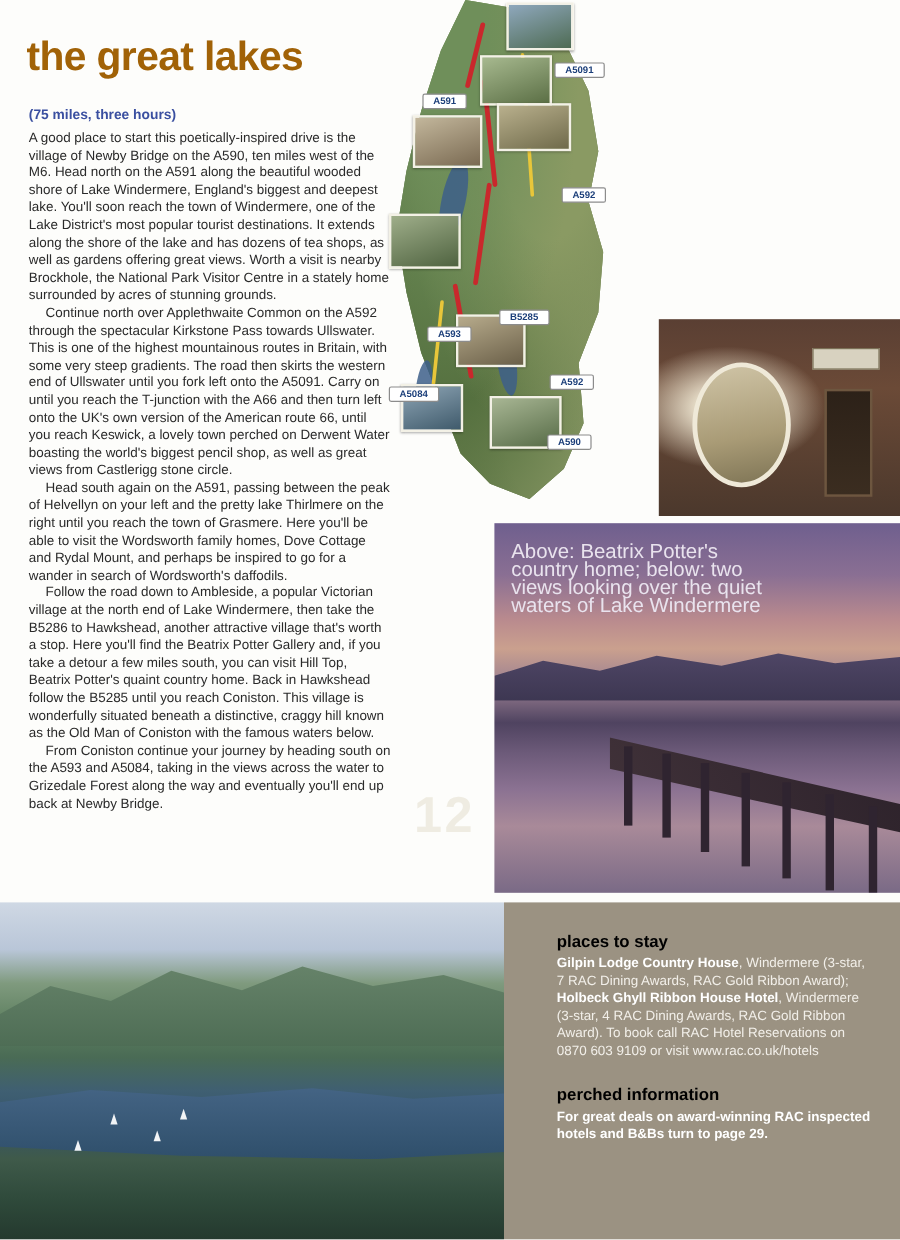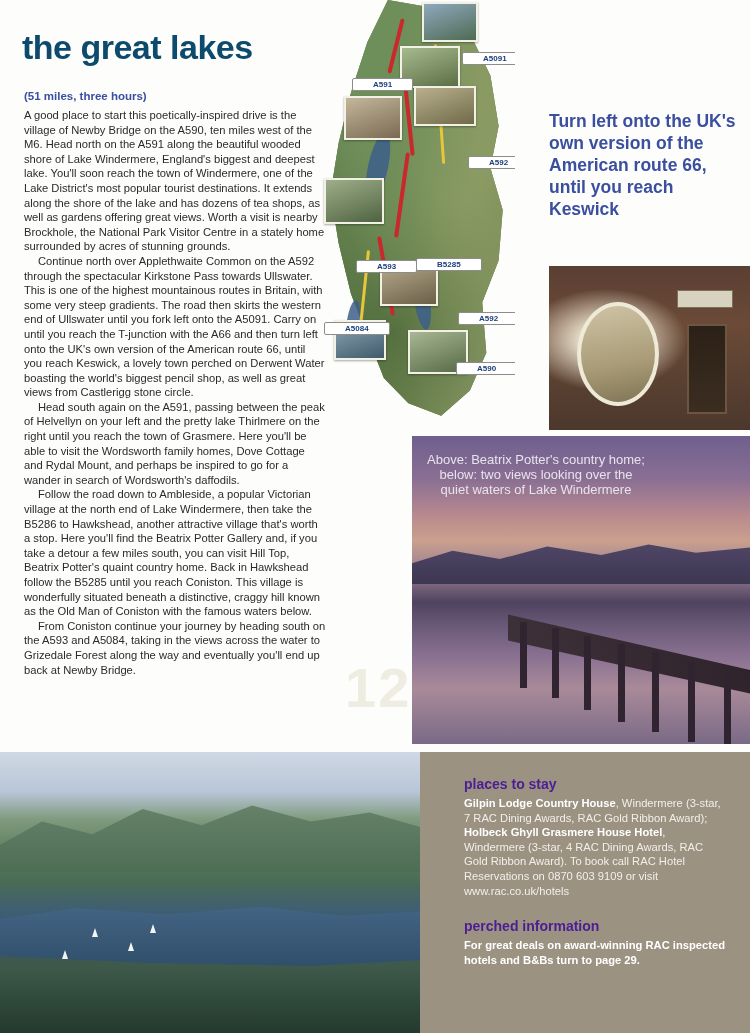--- a/index.html
+++ b/index.html
@@ -23,21 +23,21 @@
     background: #fdfdfb;
   }
 
   
   .headline {
     position: absolute;
     left: 22px;
     top: 28px;
     font-size: 34px;
     font-weight: bold;
-    color: #0c4a6e;
+    color: #a16207;
     letter-spacing: -0.5px;
   }
 
   .subhead {
     position: absolute;
     left: 24px;
     top: 90px;
     width: 300px;
     font-size: 11.5px;
     font-weight: bold;
@@ -70,21 +70,21 @@
     width: 380px;
     font-size: 10.5px;
     color: #4a5fb0;
   }
 
   
   .pagenum {
     position: absolute;
     left: 345px;
     top: 655px;
-    font-size: 56px;
+    font-size: 42px;
     font-weight: bold;
     color: #efece2;
     letter-spacing: 2px;
   }
 
   
   .pullquote {
     position: absolute;
     left: 549px;
     top: 110px;
@@ -136,21 +136,21 @@
     border-radius: 2px;
   }
   .road.yellow { background: #e8c63a; }
   .roadlabel {
     position: absolute;
     background: #ffffff;
     border: 1px solid #8c8c8c;
     color: #1c3f7a;
     font-size: 8px;
     font-weight: bold;
-    padding: 1px 20px;
+    padding: 1px 8px;
     border-radius: 2px;
     line-height: 9px;
   }
 
   
   .photo {
     position: absolute;
     overflow: hidden;
   }
 
@@ -205,23 +205,22 @@
     position: absolute;
     width: 7px;
     background: #2f2430;
   }
   .photo-caption {
     position: absolute;
     left: 426px;
     top: 452px;
     width: 220px;
     color: #e9e3ee;
-    font-size: 13px;
+    font-size: 17px;
     line-height: 15px;
-    text-align: center;
   }
 
   .photo-valley {
     left: 0px; top: 752px; width: 420px; height: 281px;
     background:
       linear-gradient(180deg,
         #cfd8e4 0%, #b9c6d8 14%,
         #7f9a7e 24%, #5d7f5f 36%,
         #4a6b55 46%,
         #3f5f72 56%, #35546a 66%,
@@ -255,21 +254,21 @@
     width: 330px;
     height: 281px;
     background: #9b9282;
   }
   .infopanel .pad {
     padding: 24px 24px 0 44px;
   }
   .panel-h {
     font-size: 14px;
     font-weight: bold;
-    color: #4c1d95;
+    color: #000000;
     margin: 0 0 4px 0;
   }
   .panel-h.vi { margin-top: 20px; }
   .panel-p {
     font-size: 11.2px;
     line-height: 14.6px;
     color: #f2efe9;
     margin: 0;
   }
 
@@ -277,34 +276,33 @@
     font-weight: bold;
     color: #ffffff;
   }
 </style>
 </head>
 <body>
 
 <div class="page">
 
   <div class="headline">the great lakes</div>
-  <div class="subhead">(51 miles, three hours)</div>
+  <div class="subhead">(75 miles, three hours)</div>
 
   <div class="bodycol">
     <p class="first">A good place to start this poetically-inspired drive is the village of Newby Bridge on the A590, ten miles west of the M6. Head north on the A591 along the beautiful wooded shore of Lake Windermere, England's biggest and deepest lake. You'll soon reach the town of Windermere, one of the Lake District's most popular tourist destinations. It extends along the shore of the lake and has dozens of tea shops, as well as gardens offering great views. Worth a visit is nearby Brockhole, the National Park Visitor Centre in a stately home surrounded by acres of stunning grounds.</p>
     <p>Continue north over Applethwaite Common on the A592 through the spectacular Kirkstone Pass towards Ullswater. This is one of the highest mountainous routes in Britain, with some very steep gradients. The road then skirts the western end of Ullswater until you fork left onto the A5091. Carry on until you reach the T-junction with the A66 and then turn left onto the UK's own version of the American route 66, until you reach Keswick, a lovely town perched on Derwent Water boasting the world's biggest pencil shop, as well as great views from Castlerigg stone circle.</p>
     <p>Head south again on the A591, passing between the peak of Helvellyn on your left and the pretty lake Thirlmere on the right until you reach the town of Grasmere. Here you'll be able to visit the Wordsworth family homes, Dove Cottage and Rydal Mount, and perhaps be inspired to go for a wander in search of Wordsworth's daffodils.</p>
     <p>Follow the road down to Ambleside, a popular Victorian village at the north end of Lake Windermere, then take the B5286 to Hawkshead, another attractive village that's worth a stop. Here you'll find the Beatrix Potter Gallery and, if you take a detour a few miles south, you can visit Hill Top, Beatrix Potter's quaint country home. Back in Hawkshead follow the B5285 until you reach Coniston. This village is wonderfully situated beneath a distinctive, craggy hill known as the Old Man of Coniston with the famous waters below.</p>
     <p>From Coniston continue your journey by heading south on the A593 and A5084, taking in the views across the water to Grizedale Forest along the way and eventually you'll end up back at Newby Bridge.</p>
   </div>
 
 
   <div class="pagenum">12</div>
 
-  <div class="pullquote">Turn left onto the UK's own version of the American route 66, until you reach Keswick</div>
 
   <div class="mapwrap">
     <div class="map-bg"></div>
 
     <div class="map-lake" style="left:58px; top:132px; width:20px; height:70px; transform:rotate(12deg);"></div>
     <div class="map-lake" style="left:104px; top:268px; width:16px; height:62px; transform:rotate(-8deg);"></div>
     <div class="map-lake" style="left:36px; top:300px; width:14px; height:56px; transform:rotate(6deg);"></div>
 
     <div class="road" style="left:84px; top:18px; width:4px; height:56px; transform:rotate(14deg);"></div>
     <div class="road" style="left:96px; top:66px; width:4px; height:90px; transform:rotate(-6deg);"></div>
@@ -318,21 +316,21 @@
     <div class="map-photo" style="left:104px; top:86px; width:58px; height:36px; background:linear-gradient(160deg,#b9b08d,#6f6a4a);"></div>
     <div class="map-photo" style="left:34px; top:96px; width:54px; height:40px; background:linear-gradient(160deg,#c3b79c,#7a6a52);"></div>
     <div class="map-photo" style="left:14px; top:178px; width:56px; height:42px; background:linear-gradient(160deg,#9fae8a,#4f6340);"></div>
     <div class="map-photo" style="left:70px; top:262px; width:54px; height:40px; background:linear-gradient(160deg,#b7ab8c,#6a5f48);"></div>
     <div class="map-photo" style="left:98px; top:330px; width:56px; height:40px; background:linear-gradient(160deg,#a8b694,#566b46);"></div>
     <div class="map-photo" style="left:24px; top:320px; width:48px; height:36px; background:linear-gradient(160deg,#8fa6b6,#3f5a6b);"></div>
 
     <div class="roadlabel" style="left:152px; top:52px;">A5091</div>
     <div class="roadlabel" style="left:42px; top:78px;">A591</div>
     <div class="roadlabel" style="left:158px; top:156px;">A592</div>
-    <div class="roadlabel" style="left:46px; top:260px;">A593</div>
+    <div class="roadlabel" style="left:46px; top:272px;">A593</div>
     <div class="roadlabel" style="left:106px; top:258px;">B5285</div>
     <div class="roadlabel" style="left:148px; top:312px;">A592</div>
     <div class="roadlabel" style="left:14px; top:322px;">A5084</div>
     <div class="roadlabel" style="left:146px; top:362px;">A590</div>
   </div>
 
   <div class="photo photo-cottage">
     <div class="cottage-oval"></div>
     <div class="cottage-sign"></div>
     <div class="cottage-door"></div>
@@ -356,20 +354,20 @@
     <div class="valley-water"></div>
     <div class="sail" style="left:92px; top:176px;"></div>
     <div class="sail" style="left:128px; top:190px;"></div>
     <div class="sail" style="left:62px; top:198px;"></div>
     <div class="sail" style="left:150px; top:172px;"></div>
   </div>
 
   <div class="infopanel">
     <div class="pad">
       <div class="panel-h">places to stay</div>
-      <p class="panel-p"><span class="panel-strong">Gilpin Lodge Country House</span><span>, Windermere (3-star, 7 RAC Dining Awards, RAC Gold Ribbon Award); </span><span class="panel-strong">Holbeck Ghyll Grasmere House Hotel</span><span>, Windermere (3-star, 4 RAC Dining Awards, RAC Gold Ribbon Award). To book call RAC Hotel Reservations on 0870 603 9109 or visit www.rac.co.uk/hotels</span></p>
+      <p class="panel-p"><span class="panel-strong">Gilpin Lodge Country House</span><span>, Windermere (3-star, 7 RAC Dining Awards, RAC Gold Ribbon Award); </span><span class="panel-strong">Holbeck Ghyll Ribbon House Hotel</span><span>, Windermere (3-star, 4 RAC Dining Awards, RAC Gold Ribbon Award). To book call RAC Hotel Reservations on 0870 603 9109 or visit www.rac.co.uk/hotels</span></p>
 
       <div class="panel-h vi">perched information</div>
       <p class="panel-p" style="margin-top:4px;"><span class="panel-strong">For great deals on award-winning RAC inspected hotels and B&amp;Bs turn to page 29.</span></p>
     </div>
   </div>
 
 </div>
 
 </body></html>

